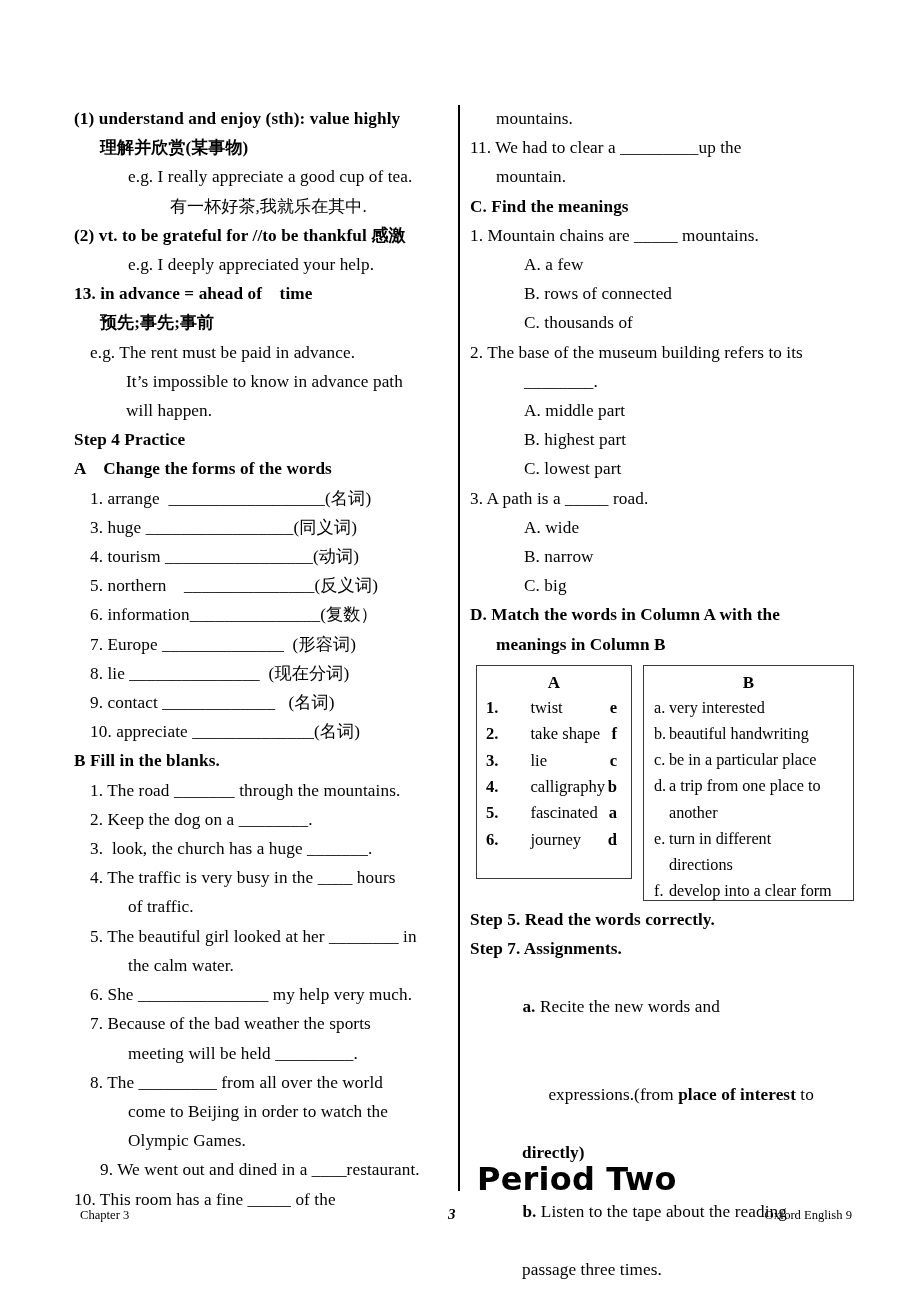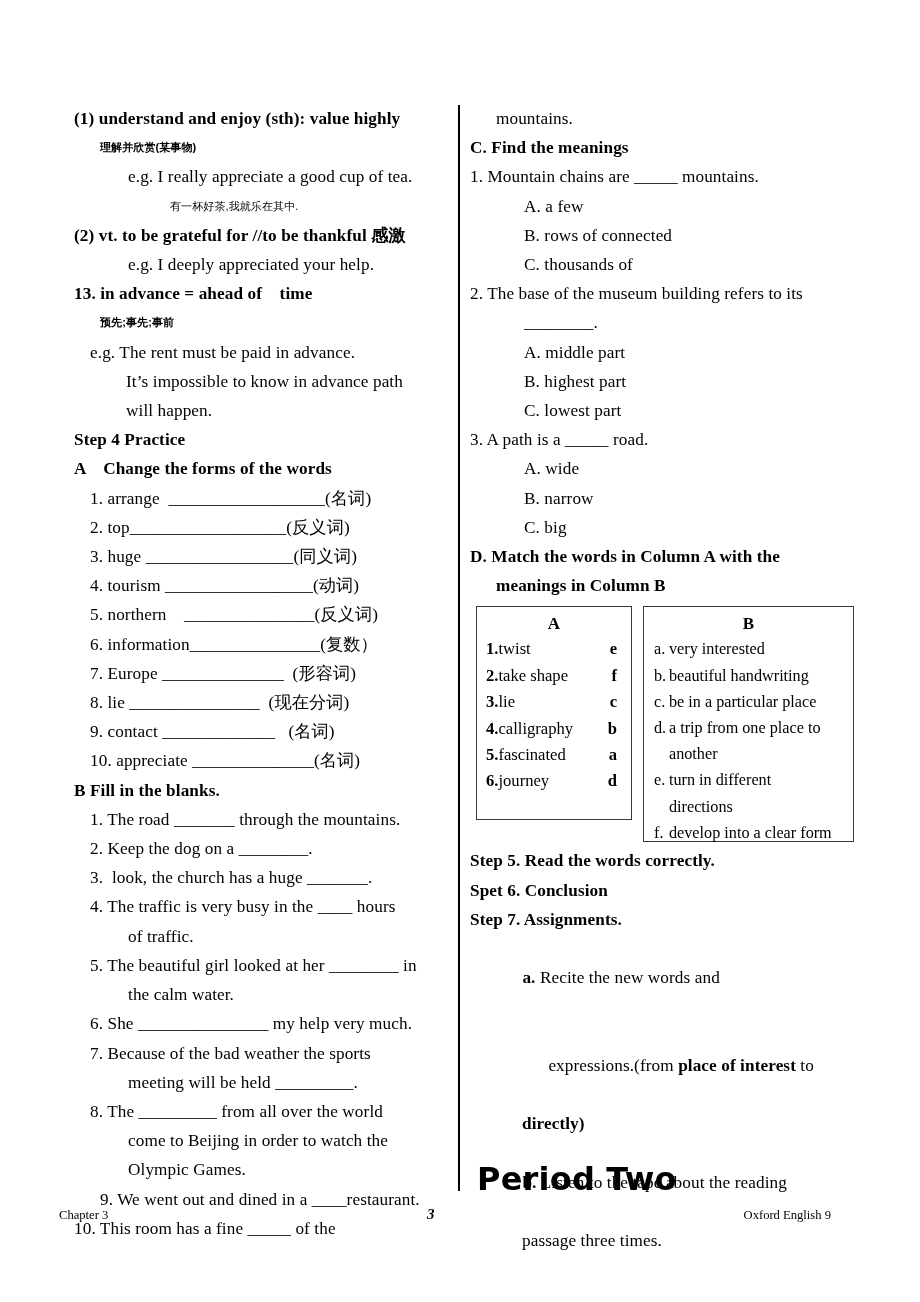--- a/index.html
+++ b/index.html
@@ -40,21 +40,21 @@
   }
 
   
   .ln {
     font-size: 17.2px;
     line-height: 29.2px;
     white-space: pre-wrap;
     letter-spacing: 0.1px;
   }
   .b  { font-weight: bold; }
-  .cn { font-family: Liberation Sans, sans-serif; font-size: 11px; }
+  .cn { font-family: Liberation Serif, serif; font-size: 17px; }
 
   
   .i0 { margin-left: 0; }
   .i1 { margin-left: 16px; }
   .i2 { margin-left: 26px; }
   .i3 { margin-left: 54px; }
   .i4 { margin-left: 52px; }
   .i6 { margin-left: 96px; }
 
   
@@ -88,21 +88,21 @@
     line-height: 24px;
     margin-top: 5px;
   }
   .arow {
     font-size: 16.6px;
     line-height: 26.4px;
     padding-left: 9px;
     display: flex;
   }
   .arow .num { font-weight: bold; }
-  .arow .word { flex: 1; }
+  .arow .word { flex: 1; margin-left: 32px; }
   .arow .ans { font-weight: bold; padding-right: 14px; }
   .brow {
     font-size: 16.2px;
     line-height: 26.2px;
     padding-left: 10px;
     padding-right: 4px;
     display: flex;
   }
   .brow .bl { width: 15px; flex: none; }
   .brow .bt { flex: 1; }
@@ -119,21 +119,21 @@
     top: 1160px;
     font-family: "DejaVu Sans", "Liberation Sans", sans-serif;
     font-weight: bold;
     font-size: 32px;
     letter-spacing: 0.2px;
   }
 
   
   .footer {
     position: absolute;
-    left: 59px;
+    left: 80px;
     top: 1208px;
     width: 772px;
     height: 20px;
     font-size: 12.6px;
   }
   .footer .f-left  { position: absolute; left: 0;   top: 0; }
   .footer .f-mid   { position: absolute; left: 368px; top: -2px; font-weight: bold; font-style: italic; font-size: 15px; }
   .footer .f-right { position: absolute; right: 0;  top: 0; }
 </style>
 </head>
@@ -155,21 +155,20 @@
         <div class="ln i2 b cn">预先;事先;事前</div>
         <div class="ln i1">e.g. The rent must be paid in advance.</div>
         <div class="ln i4">It’s impossible to know in advance path</div>
         <div class="ln i4">will happen.</div>
       </div>
 
     <div class="ln b i0">Step 4 Practice</div>
     <div class="ln b i0">A    Change the forms of the words</div>
     <div id="ex-a-list">
         <div class="ln i1">1. arrange  __________________(名词)</div>
-        <div class="ln i1">2. top__________________(反义词)</div>
         <div class="ln i1">3. huge _________________(同义词)</div>
         <div class="ln i1">4. tourism _________________(动词)</div>
         <div class="ln i1">5. northern    _______________(反义词)</div>
         <div class="ln i1">6. information_______________(复数）</div>
         <div class="ln i1">7. Europe ______________  (形容词)</div>
         <div class="ln i1">8. lie _______________  (现在分词)</div>
         <div class="ln i1">9. contact _____________   (名词)</div>
         <div class="ln i1">10. appreciate ______________(名词)</div>
       </div>
 
@@ -188,20 +187,24 @@
         <div class="ln i1">8. The _________ from all over the world</div>
         <div class="ln i3">come to Beijing in order to watch the</div>
         <div class="ln i3">Olympic Games.</div>
         <div class="ln i2">9. We went out and dined in a ____restaurant.</div>
         <div class="ln i0">10. This room has a fine _____ of the</div>
       </div>
   </div>
 
   <div class="col col-right">
     <div class="ln i2">mountains.</div>
+    <div id="item11">
+        <div class="ln i0">11. We had to clear a _________up the</div>
+        <div class="ln i2">mountain.</div>
+      </div>
 
     <div class="ln b i0">C. Find the meanings</div>
     <div id="ex-c-list">
         <div class="ln i0">1. Mountain chains are _____ mountains.</div>
         <div class="ln i3">A. a few</div>
         <div class="ln i3">B. rows of connected</div>
         <div class="ln i3">C. thousands of</div>
         <div class="ln i0">2. The base of the museum building refers to its</div>
         <div class="ln i3">________.</div>
         <div class="ln i3">A. middle part</div>
@@ -279,21 +282,20 @@
             <div class="bcont">directions</div>
             <div class="brow">
               <span class="bl">f.</span>
               <span class="bt">develop into a clear form</span>
             </div>
           </div>
       </div>
     </div>
 
     <div class="ln b i0">Step 5. Read the words correctly.</div>
-    <div class="ln b i0">Spet 6. Conclusion</div>
     <div class="ln b i0">Step 7. Assignments.</div>
 
     <div class="ln i2">
       <span class="b">a.</span><span> Recite the new words and</span>
     </div>
     <div class="ln i4">
       <span>expressions.(from </span><span class="b">place of interest</span><span> to</span>
     </div>
     <div class="ln i4 b">directly)</div>
 

